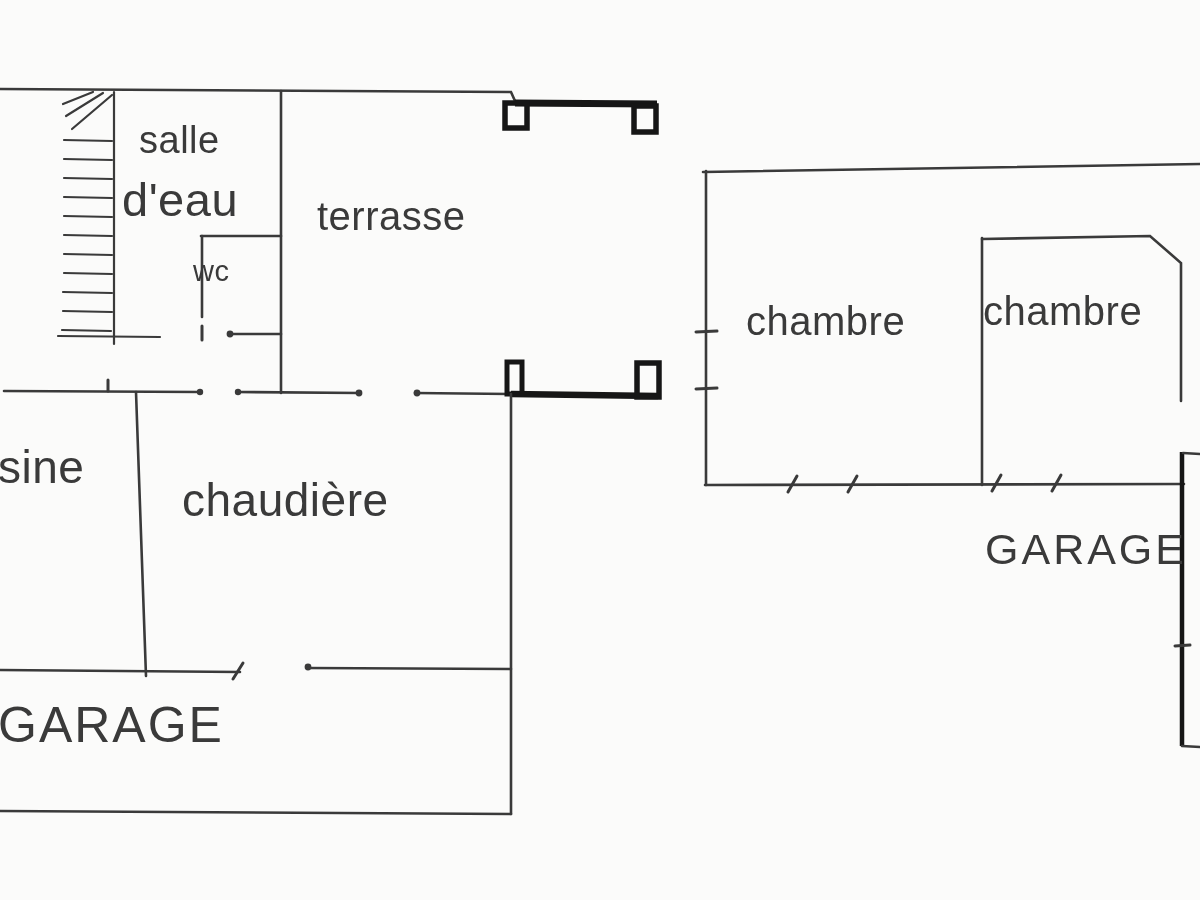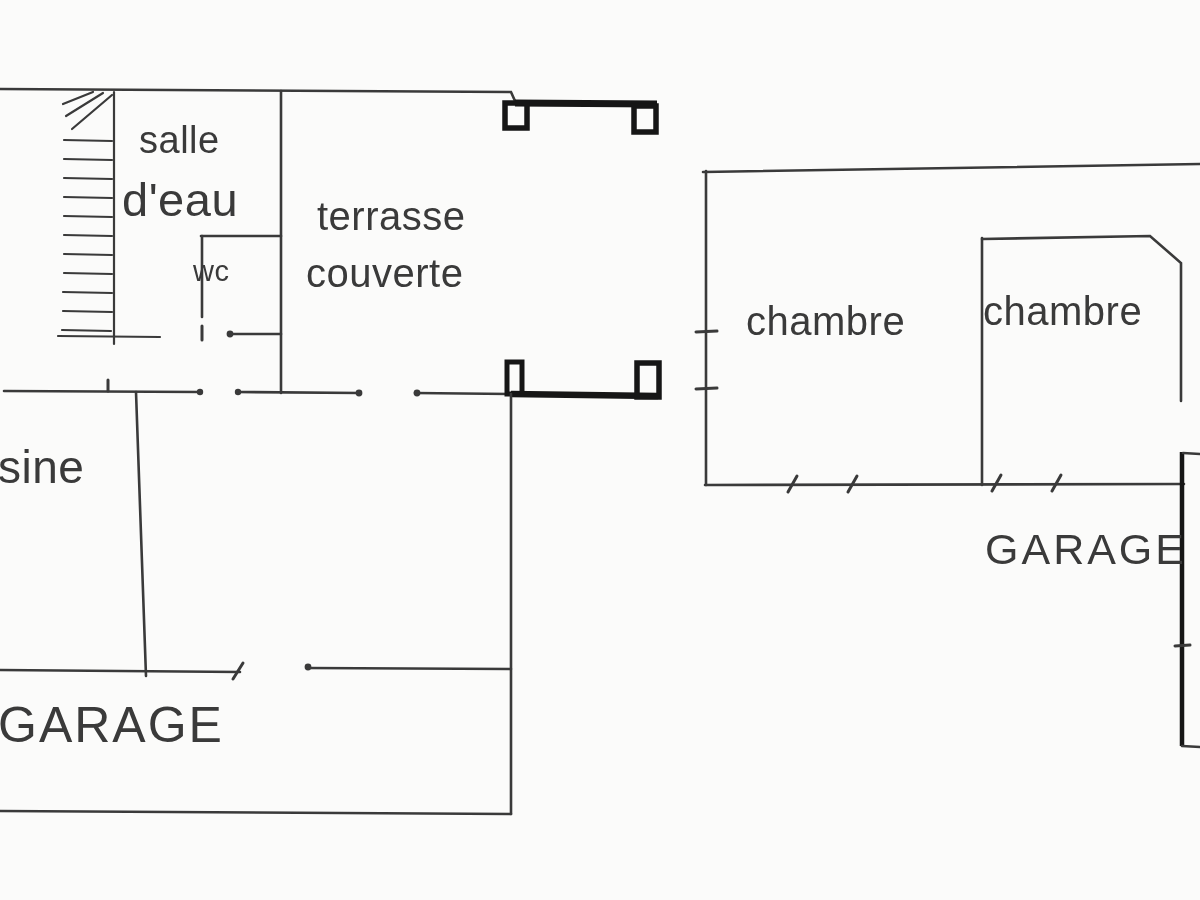--- a/index.html
+++ b/index.html
@@ -131,19 +131,19 @@
         <path class="tick" d="M1175,646 L1190,645"></path>
         <path class="wall" d="M1182,746 L1200,747"></path>
       </g>
     </g>
   </svg>
 
   <div class="room-label lbl-salle1">salle</div>
   <div class="room-label lbl-salle2">d'eau</div>
   <div class="room-label lbl-wc">wc</div>
   <div class="room-label lbl-terr1">terrasse</div>
-  <div class="room-label lbl-terr2">couverte</div>
   <div class="room-label lbl-cuisine">sine</div>
+  <div class="room-label lbl-chaudiere">chaudière</div>
   <div class="room-label lbl-garage">GARAGE</div>
   <div class="room-label lbl-chambre1">chambre</div>
   <div class="room-label lbl-chambre2">chambre</div>
   <div class="room-label lbl-etage">GARAGE</div>
 </div>
 
 </body></html>

